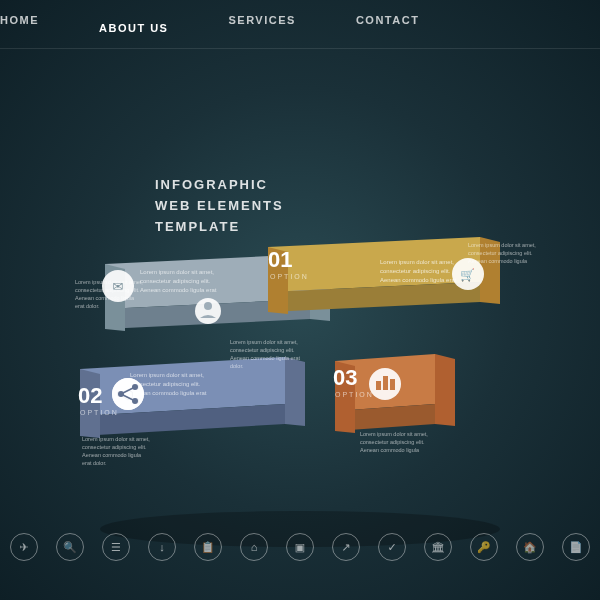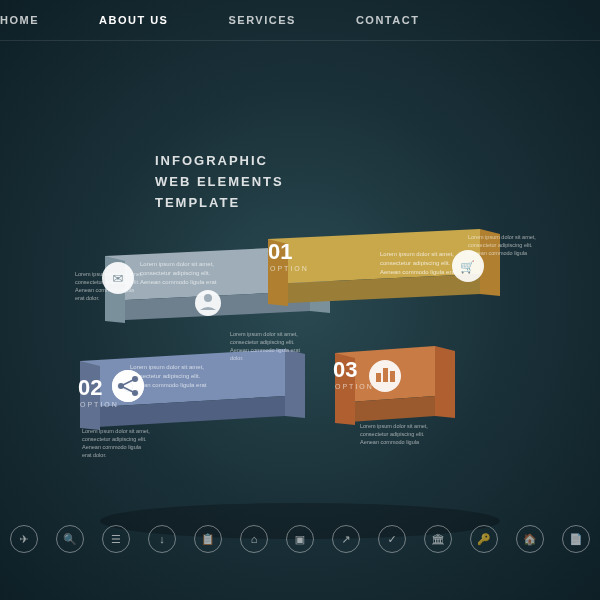--- a/index.html
+++ b/index.html
@@ -20,26 +20,26 @@
     }
     nav a {
       color: rgba(255,255,255,0.75);
       text-decoration: none;
       font-size: 11px;
       letter-spacing: 1.5px;
       font-weight: 600;
       text-transform: uppercase;
       cursor: pointer;
     }
-    nav a.active { color: #fff; }
+    nav a.active { color: #fff; margin-top: 8px; }
 
     
     .title-block {
       position: absolute;
-      top: 60px;
+      top: 76px;
       left: 155px;
       color: rgba(255,255,255,0.85);
       font-size: 13px;
       font-weight: 700;
       letter-spacing: 2px;
       line-height: 1.6;
       text-transform: uppercase;
     }
 
     

